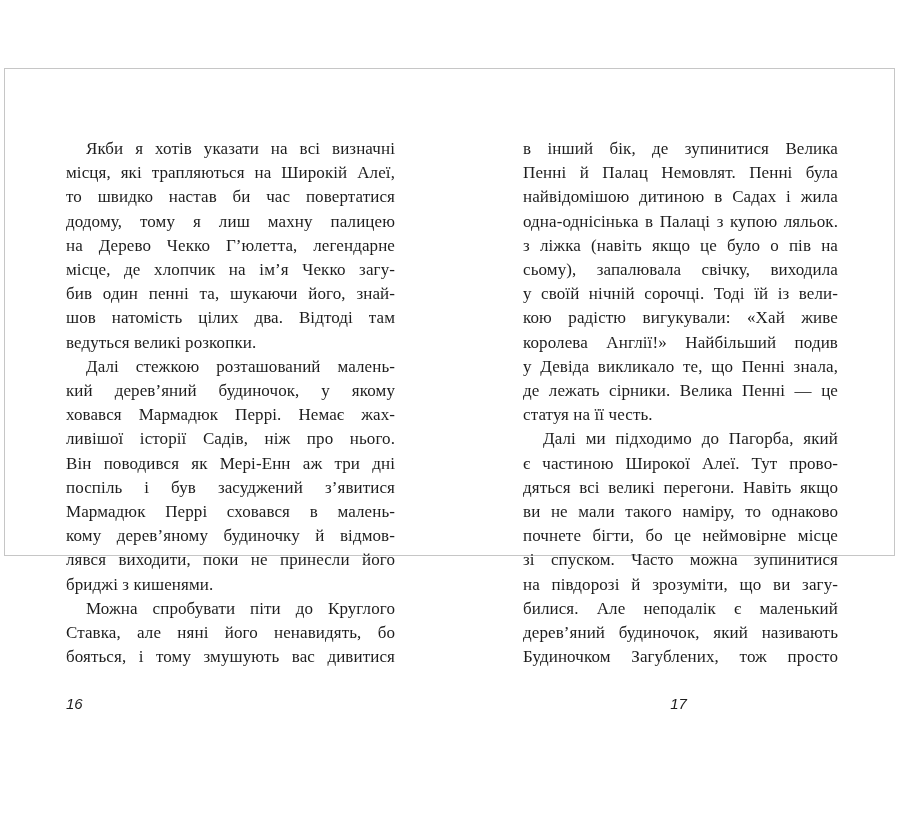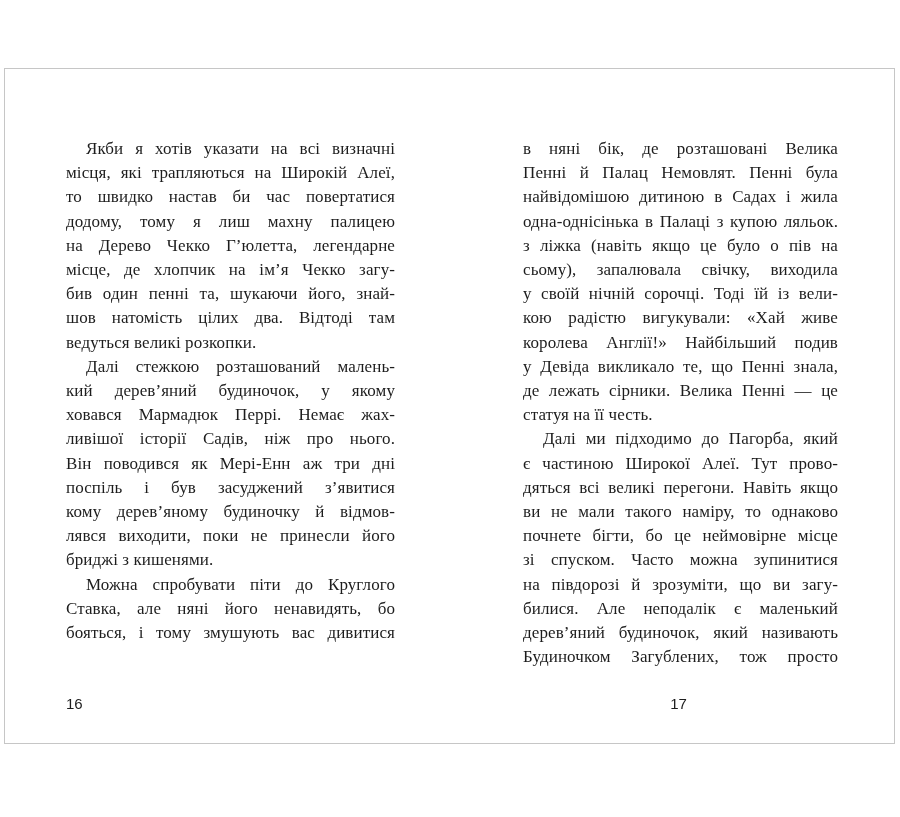--- a/index.html
+++ b/index.html
@@ -11,21 +11,21 @@
     background: var(--bg-color, #ffffff);
     font-family: "Liberation Serif", "DejaVu Serif", serif;
     overflow: hidden;
   }
 
   .frame {
     position: absolute;
     left: 4px;
     top: 68px;
     width: 891px;
-    height: 676px;
+    height: 488px;
     box-sizing: border-box;
     border: 1px solid var(--border-color, #c6c6c6);
     background: var(--bg-color, #ffffff);
   }
 
   .text-col {
     position: absolute;
     top: 68px;
     font-size: 17px;
     line-height: 24.2px;
@@ -44,20 +44,21 @@
   }
   .line.para-end { text-align-last: left; }
   .line.indent   { text-indent: 20px; }
 
   .page-num {
     position: absolute;
     top: 626px;
     font-family: "Liberation Sans", sans-serif;
     font-size: 15px;
     color: var(--text-color, #1d1d1d);
+    font-style: italic;
   }
   .page-num-left  { left: 61px; }
   .page-num-right {
     left: 518px;
     width: 315px;
     text-align: center;
     padding-right: 4px;
     box-sizing: border-box;
   }
 </style>
@@ -79,34 +80,35 @@
           <div class="line">шов натомість цілих два. Відтоді там</div>
           <div class="line para-end">ведуться великі розкопки.</div>
         </div>
         <div class="paragraph">
           <div class="line indent">Далі стежкою розташований малень-</div>
           <div class="line">кий дерев’яний будиночок, у якому</div>
           <div class="line">ховався Мармадюк Перрі. Немає жах-</div>
           <div class="line">ливішої історії Садів, ніж про нього.</div>
           <div class="line">Він поводився як Мері-Енн аж три дні</div>
           <div class="line">поспіль і був засуджений з’явитися</div>
+          <div class="line">Мармадюк Перрі сховався в малень-</div>
           <div class="line">кому дерев’яному будиночку й відмов-</div>
           <div class="line">лявся виходити, поки не принесли його</div>
           <div class="line para-end">бриджі з кишенями.</div>
         </div>
         <div class="paragraph">
           <div class="line indent">Можна спробувати піти до Круглого</div>
           <div class="line">Ставка, але няні його ненавидять, бо</div>
           <div class="line">бояться, і тому змушують вас дивитися</div>
         </div>
       </div>
 
     <div class="text-col col-right">
         <div class="paragraph">
-          <div class="line">в няні бік, де розташовані Велика</div>
+          <div class="line">в інший бік, де зупинитися Велика</div>
           <div class="line">Пенні й Палац Немовлят. Пенні була</div>
           <div class="line">найвідомішою дитиною в Садах і жила</div>
           <div class="line">одна-однісінька в Палаці з купою ляльок.</div>
           <div class="line">з ліжка (навіть якщо це було о пів на</div>
           <div class="line">сьому), запалювала свічку, виходила</div>
           <div class="line">у своїй нічній сорочці. Тоді їй із вели-</div>
           <div class="line">кою радістю вигукували: «Хай живе</div>
           <div class="line">королева Англії!» Найбільший подив</div>
           <div class="line">у Девіда викликало те, що Пенні знала,</div>
           <div class="line">де лежать сірники. Велика Пенні — це</div>

